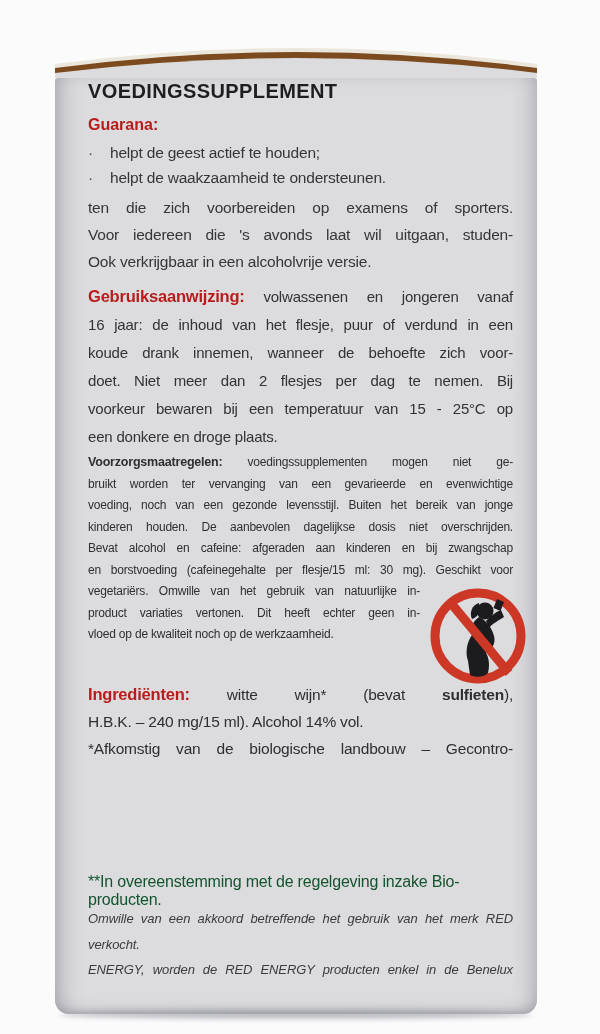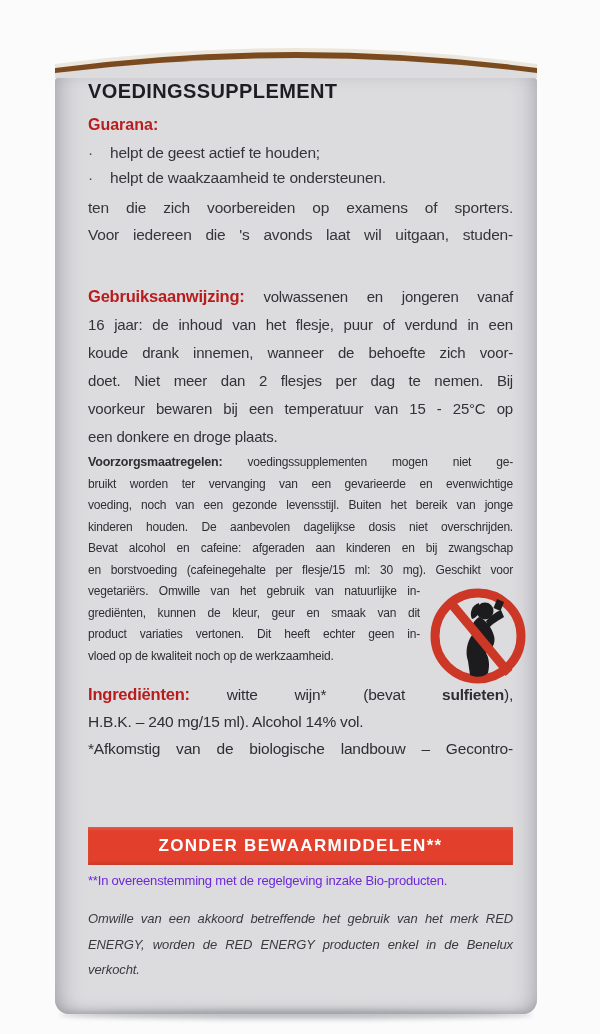--- a/index.html
+++ b/index.html
@@ -40,21 +40,21 @@
   .narrow{width:332px;}
   .warn-icon{position:absolute;left:373px;top:557px;width:100px;height:103px;}
   .ingr{top:653px;font-size:15.5px;line-height:27px;letter-spacing:-.2px;color:#2e2e33;}
   .ingr .red{font-size:16.5px;}
   .bold{font-weight:bold;}
   .banner{
     top:799px;height:38px;line-height:38px;background:#e2402c;
     color:#ffffff;font-weight:bold;font-size:17px;letter-spacing:1.3px;
     text-align:center;box-shadow:inset 0 2px 3px rgba(255,255,255,.15), inset 0 -2px 3px rgba(0,0,0,.12);
   }
-  .bio{top:845px;font-size:13px;letter-spacing:-.2px;color:#6d28d9;}
+  .bio{top:845px;font-size:16px;letter-spacing:-.2px;color:#14532d;}
   .tm{top:878px;font-size:13px;line-height:25.5px;font-style:italic;letter-spacing:-.1px;color:#3a3a3f;}
   .j{text-align:justify;text-align-last:justify;}
   .line{white-space:normal;}
 </style>
 </head>
 <body>
 
 <div class="box">
 
   <svg class="box-top-svg" viewBox="0 0 482 50" preserveAspectRatio="none">
@@ -76,20 +76,21 @@
     </div>
     <div class="bullet-row">
       <span class="bullet-dot">·</span>
       <span>helpt de waakzaamheid te ondersteunen.</span>
     </div>
   </div>
 
   <div class="c intro">
     <div class="line j">ten die zich voorbereiden op examens of sporters.</div>
     <div class="line j">Voor iedereen die 's avonds laat wil uitgaan, studen-</div>
+    <div class="line">Ook verkrijgbaar in een alcoholvrije versie.</div>
   </div>
 
   <div class="c usage">
     <div class="line j">
       <span class="red">Gebruiksaanwijzing:</span>
       <span>volwassenen en jongeren vanaf</span>
     </div>
     <div class="line j">16 jaar: de inhoud van het flesje, puur of verdund in een</div>
     <div class="line j">koude drank innemen, wanneer de behoefte zich voor-</div>
     <div class="line j">doet. Niet meer dan 2 flesjes per dag te nemen. Bij</div>
@@ -101,21 +102,20 @@
     <div class="line j">
       <span class="bold">Voorzorgsmaatregelen:</span>
       <span>voedingssupplementen mogen niet ge-</span>
     </div>
     <div class="line j">bruikt worden ter vervanging van een gevarieerde en evenwichtige</div>
     <div class="line j">voeding, noch van een gezonde levensstijl. Buiten het bereik van jonge</div>
     <div class="line j">kinderen houden. De aanbevolen dagelijkse dosis niet overschrijden.</div>
     <div class="line j">Bevat alcohol en cafeine: afgeraden aan kinderen en bij zwangschap</div>
     <div class="line j">en borstvoeding (cafeinegehalte per flesje/15 ml: 30 mg). Geschikt voor</div>
     <div class="line j narrow">vegetariërs. Omwille van het gebruik van natuurlijke in-</div>
-    <div class="line j narrow">grediënten, kunnen de kleur, geur en smaak van dit</div>
     <div class="line j narrow">product variaties vertonen. Dit heeft echter geen in-</div>
     <div class="line narrow">vloed op de kwaliteit noch op de werkzaamheid.</div>
   </div>
 
   <svg class="warn-icon" viewBox="0 0 100 103">
     <circle cx="50" cy="51" r="43" fill="none" stroke="#cc3726" stroke-width="9"></circle>
     <g fill="#1c1c1e">
       <circle cx="57" cy="26" r="8.5"></circle>
       <path d="M51,18 C44,20 41,28 44,34 C48,33 51,29 52,25 Z"></path>
       <path d="M69,14 l7,3 -3.5,9 -7,-3 Z"></path>
@@ -128,25 +128,24 @@
   <div class="c ingr">
     <div class="line j">
       <span class="red">Ingrediënten:</span>
       <span>witte wijn* (bevat</span>
       <span><span class="bold">sulfieten</span><span>),</span></span>
     </div>
     <div class="line">H.B.K. – 240 mg/15 ml). Alcohol 14% vol.</div>
     <div class="line j">*Afkomstig van de biologische landbouw – Gecontro-</div>
   </div>
 
-  <div class="c banner">ZONDER BEWAARMIDDELEN**</div>
 
   <div class="c bio">**In overeenstemming met de regelgeving inzake Bio-producten.</div>
 
   <div class="c tm">
     <div class="line j">Omwille van een akkoord betreffende het gebruik van het merk RED</div>
+    <div class="line">verkocht.</div>
     <div class="line j">ENERGY, worden de RED ENERGY producten enkel in de Benelux</div>
-    <div class="line">verkocht.</div>
   </div>
 
 </div>
 
 <div class="box-shadow-floor"></div>
 
 </body></html>

